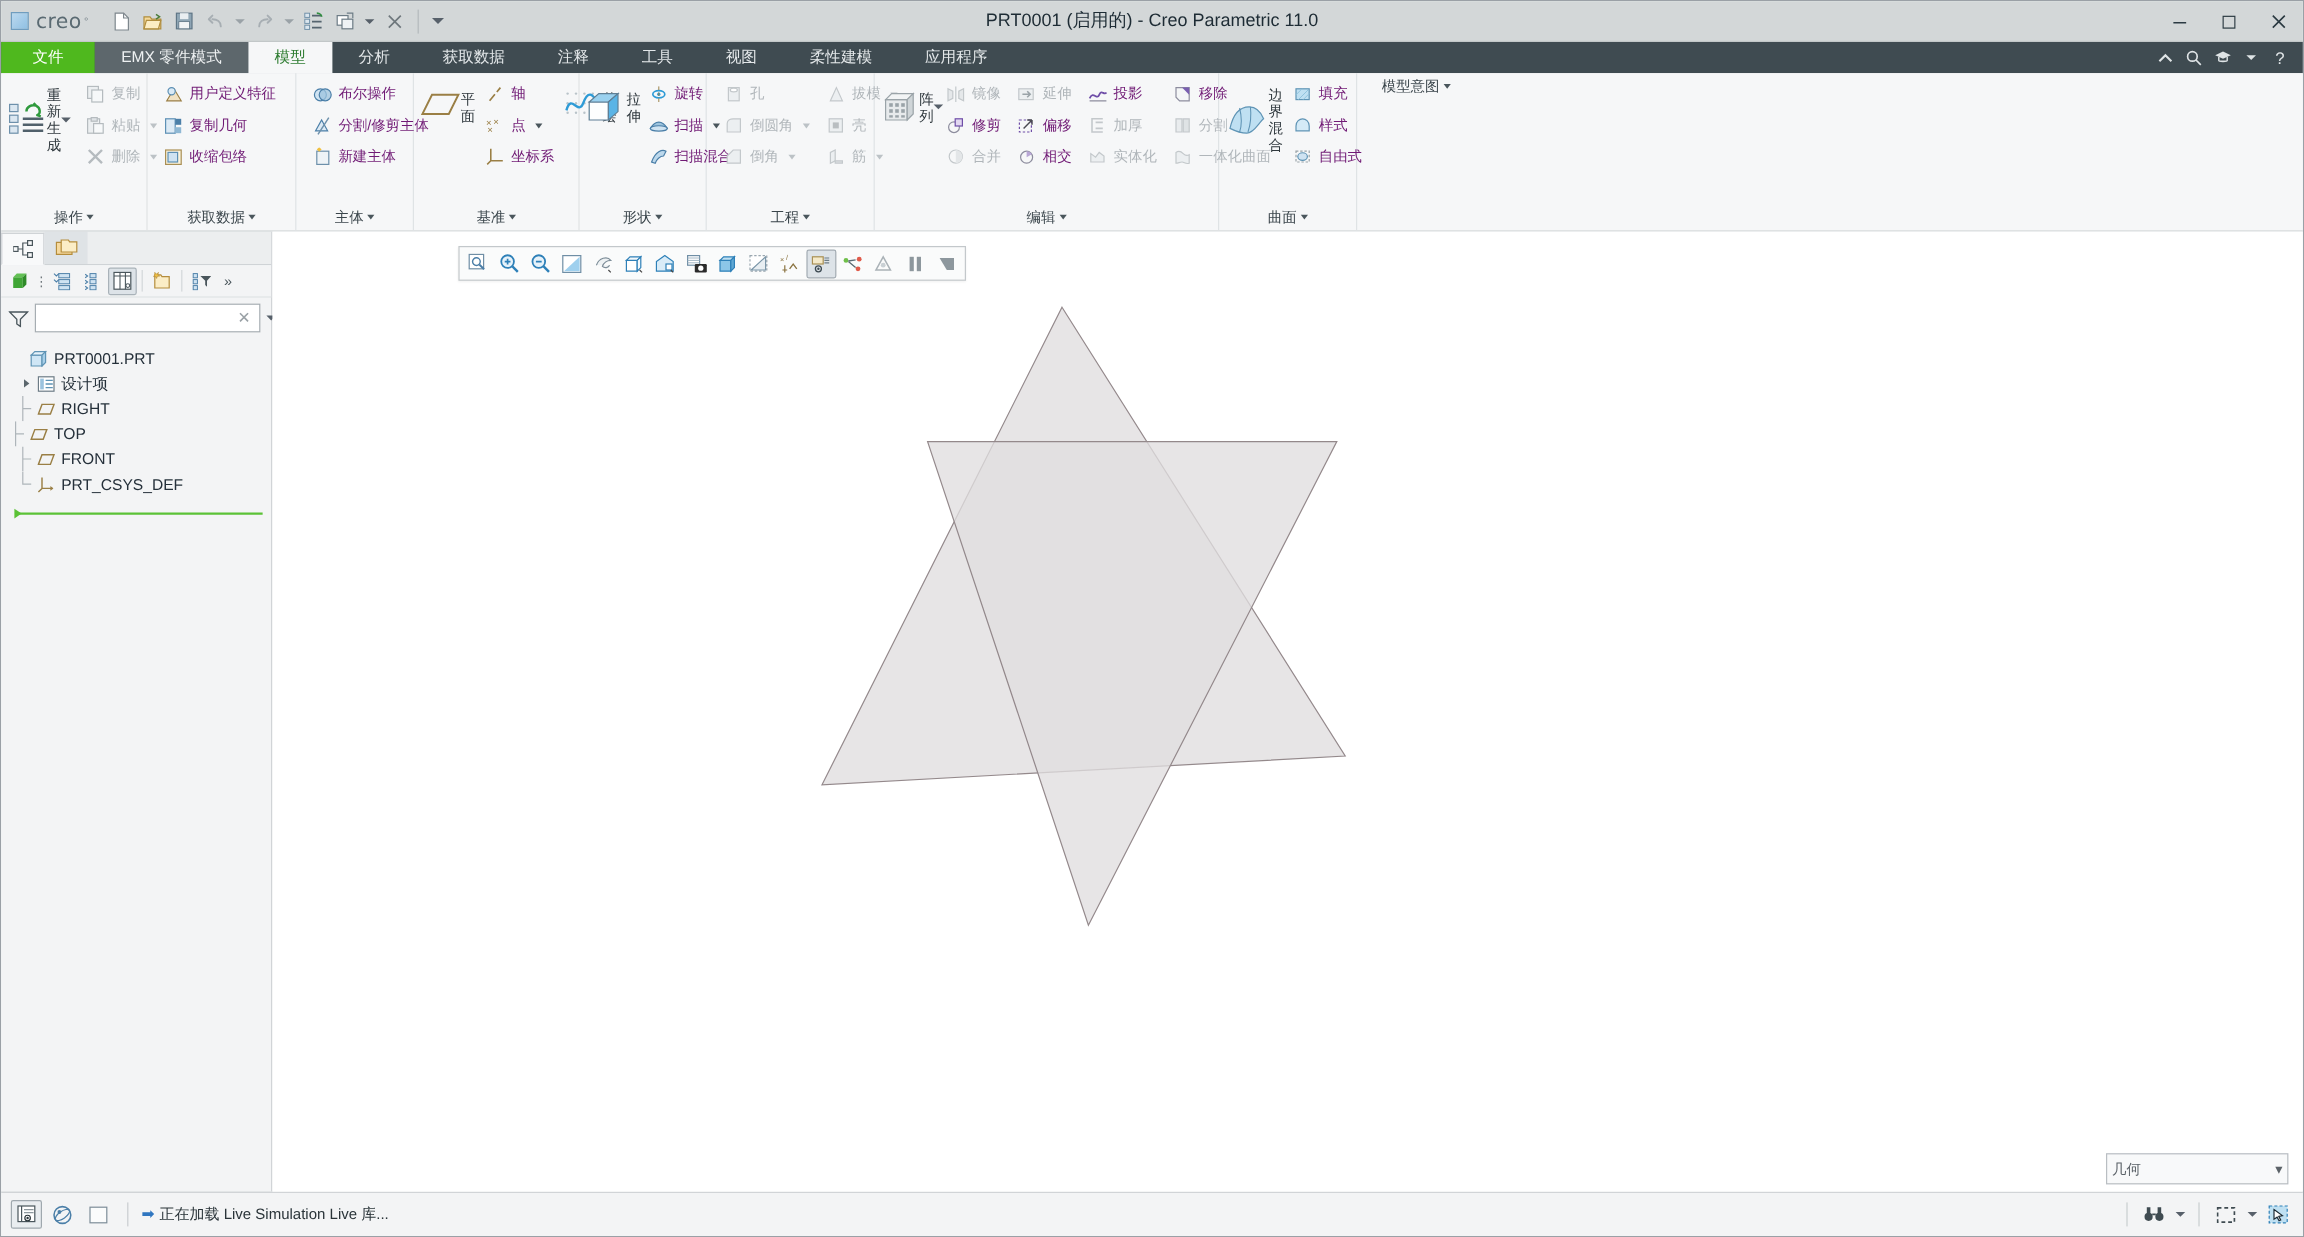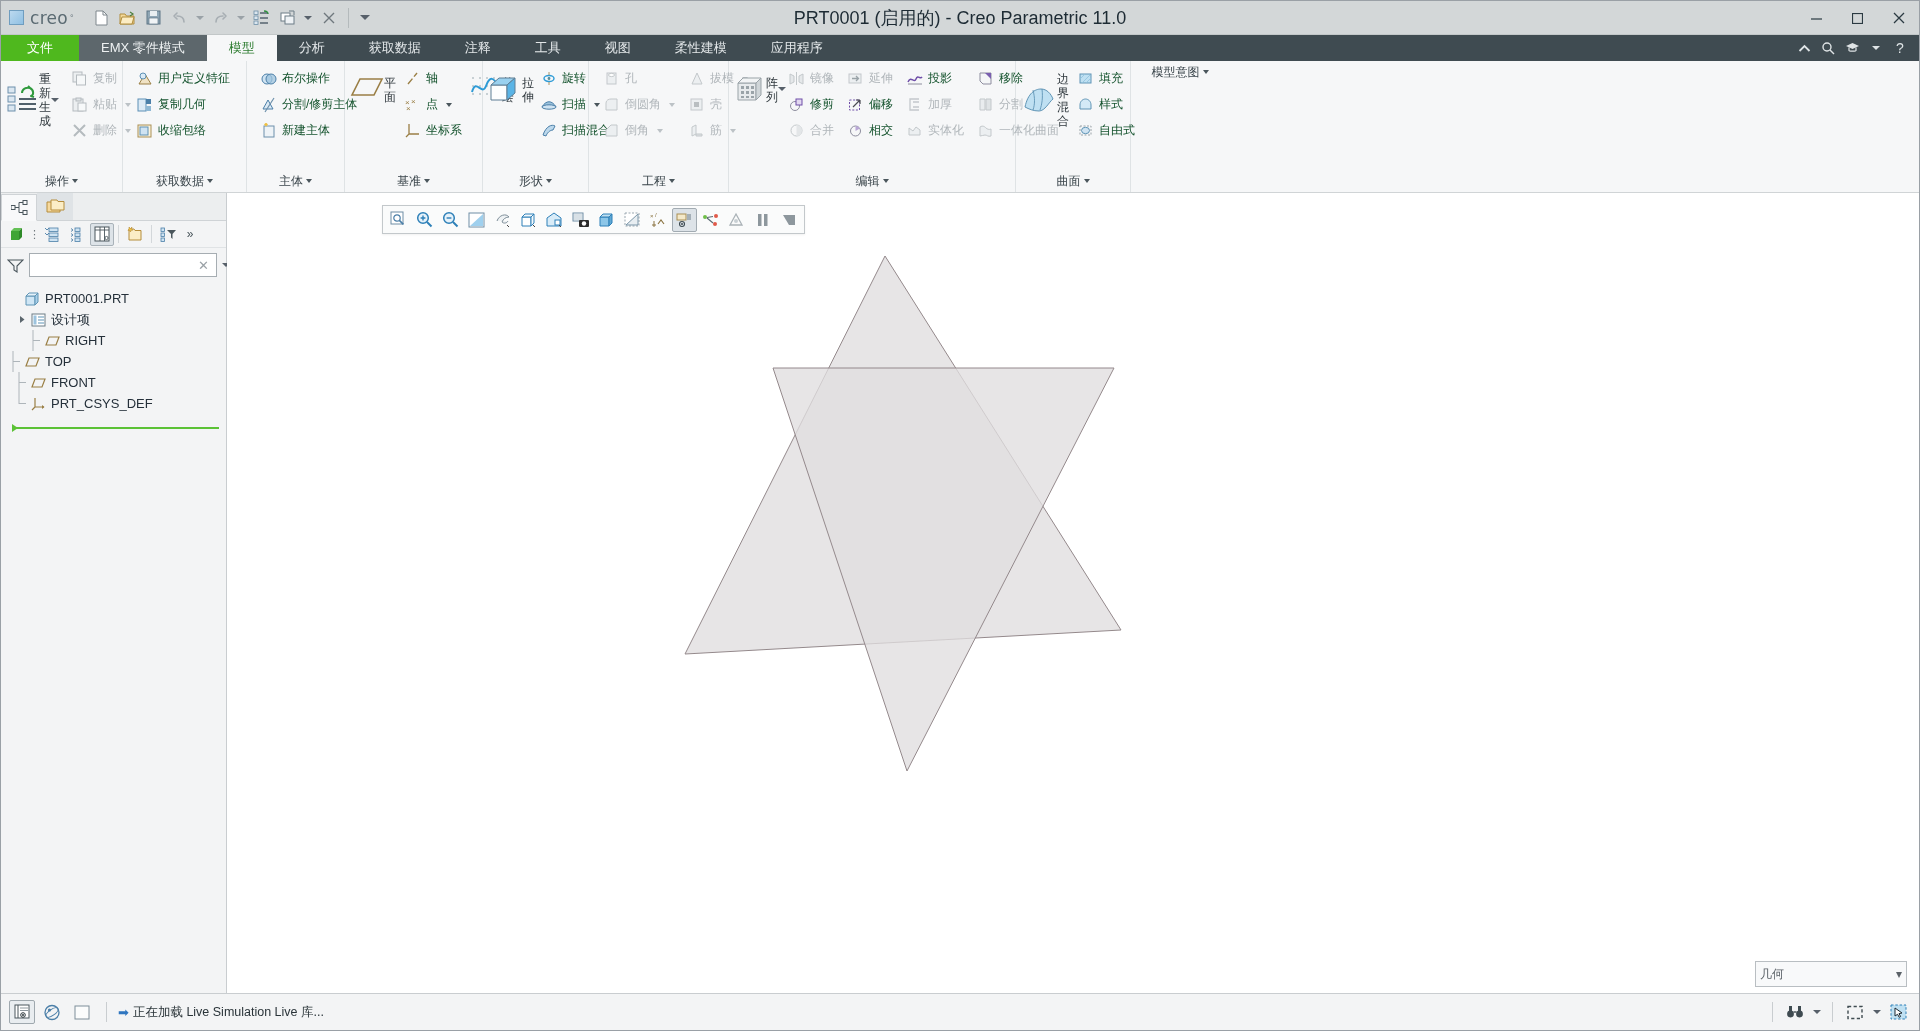--- a/index.html
+++ b/index.html
@@ -19,21 +19,21 @@
   .creo-logo{ display:flex; align-items:center; gap:6px; padding-right:14px; }
   .creo-cube{ width:15px; height:15px; background:linear-gradient(135deg,#bcd9ef 0%,#8fc0e3 100%);
               border:1px solid #6f9dbf; }
   .creo-word{ font-size:17px; color:#5a6a72; letter-spacing:.3px; font-family:"DejaVu Sans",sans-serif;}
   .qat-btn{ width:24px; height:24px; display:flex; align-items:center; justify-content:center;
             border:1px solid transparent; border-radius:2px; }
   .qat-sep{ width:1px; height:20px; background:#b4babc; margin:0 5px; }
   .qat-caret{ width:13px; height:24px; display:flex; align-items:center; justify-content:center; }
   .caret-d{ width:0;height:0;border-left:4px solid transparent;border-right:4px solid transparent;
             border-top:4px solid #57606a; }
-  .app-title{ position:absolute; left:0; right:0; text-align:center; font-size:18px;
+  .app-title{ position:absolute; left:0; right:0; text-align:center; font-size:15px;
               color:#1d2b34; pointer-events:none; }
   .win-ctrl{ margin-left:auto; display:flex; height:100%; }
   .win-btn{ width:41px; height:34px; display:flex; align-items:center; justify-content:center;
             color:#2b3a42; font-size:14px; }
 
   
   .tabrow{ height:26px; background:#3f4b51; display:flex; align-items:stretch; flex:0 0 26px;
            position:relative; }
   .tab{ padding:0 22px; display:flex; align-items:center; justify-content:center;
         color:#e3e7e9; font-size:13px; white-space:nowrap; }
@@ -59,21 +59,21 @@
   
   .bigbtn{ width:62px; display:flex; flex-direction:row; align-items:center; padding-top:4px;
            border:1px solid transparent; border-radius:2px; }
   .bigbtn .ico{ height:36px; display:flex; align-items:center; justify-content:center; }
   .bigbtn .lb{ font-size:12px; color:#30393e; text-align:center; line-height:14px; margin-top:1px;}
   .bigbtn .dd{ height:11px; display:flex; align-items:center; justify-content:center; }
 
   
   .col{ display:flex; flex-direction:column; gap:1px; }
   .sbtn{ height:25px; display:flex; align-items:center; gap:5px; padding:0 5px;
-         border:1px solid transparent; border-radius:2px; font-size:12px; color:#14532d;
+         border:1px solid transparent; border-radius:2px; font-size:12px; color:#701a75;
          white-space:nowrap; }
   .sbtn.dis{ color:#b0b6ba; }
   .sbtn .ico{ width:17px; height:17px; display:flex; align-items:center; justify-content:center; flex:0 0 17px;}
   .sbtn .ar{ width:0;height:0;border-left:3.5px solid transparent;border-right:3.5px solid transparent;
              border-top:4px solid #4a565c; margin-left:3px; }
   .sbtn.dis .ar{ border-top-color:#bcc2c6; }
 
   
   .main{ flex:1; display:flex; min-height:0; }
 
@@ -911,21 +911,21 @@
           <span class="tico">
             <svg width="15" height="14" viewBox="0 0 15 14">
                 <rect x="1" y="1" width="13" height="12" fill="#fff" stroke="#6d7c86"></rect>
                 <rect x="2.5" y="2.5" width="3" height="9" fill="#9cc3de"></rect>
                 <path d="M7 4h6M7 7h6M7 10h6" stroke="#5f94b5" stroke-width="1.1"></path>
               </svg>
           </span>
           <span class="tlabel">设计项</span>
         </div>
 
-        <div class="trow" style="padding-left:28px">
+        <div class="trow" style="padding-left:14px">
           <span class="tw">
             <svg width="12" height="21">
                 <path d="M3 0v21M3 10.5h7" stroke="#aeb5ba" stroke-width="1"></path>
               </svg>
           </span>
           <span class="tico">
             <svg width="15" height="12" viewBox="0 0 15 12">
                 <path d="M4 2h10l-3 8H1z" fill="none" stroke="#9a7f45" stroke-width="1.2"></path>
               </svg>
           </span>

